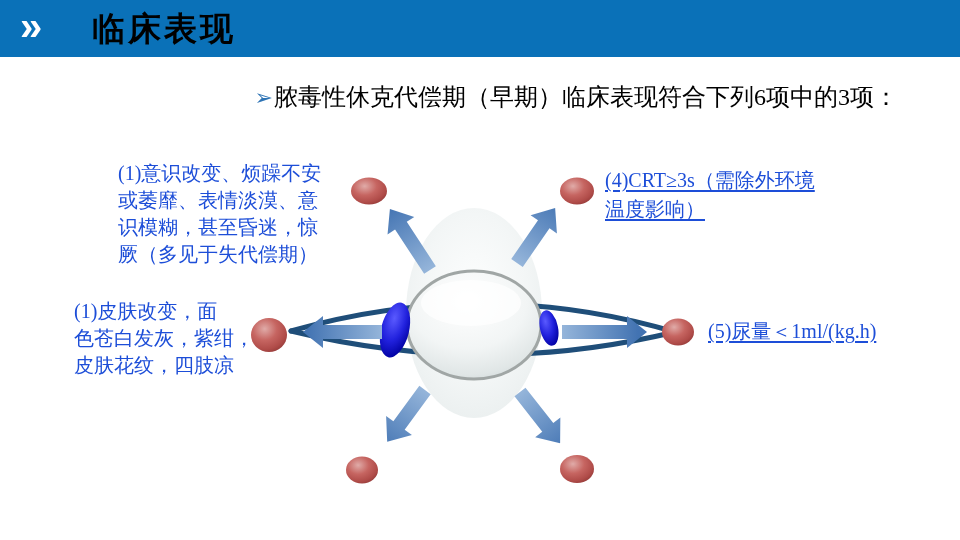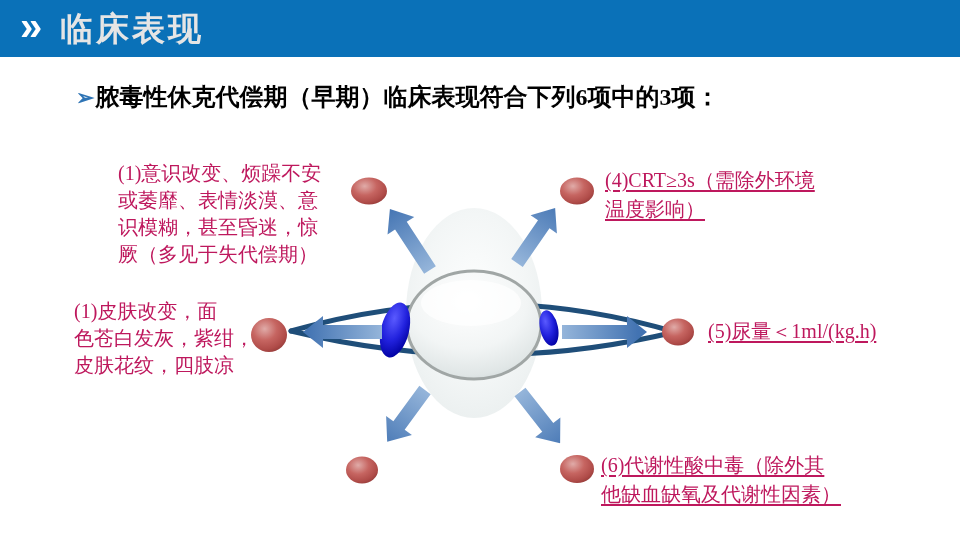--- a/index.html
+++ b/index.html
@@ -8,33 +8,33 @@
     overflow:hidden;font-family:"Liberation Serif",serif;
   }
   .banner{
     position:absolute;left:0;top:0;width:960px;height:57px;background:#0a71b8;
   }
   .banner .chevron{
     position:absolute;left:20px;top:-2px;color:#ffffff;font-size:40px;
     font-weight:bold;font-family:"Liberation Sans",sans-serif;line-height:57px;
   }
   .banner .title{
-    position:absolute;left:60px;top:0;color:#e5e5e5;font-size:33px;
+    position:absolute;left:92px;top:0;color:#000000;font-size:33px;
     font-weight:bold;letter-spacing:3px;line-height:57px;
     font-family:"Liberation Sans",sans-serif;
   }
   .heading{
-    position:absolute;left:76px;top:82px;width:840px;font-size:24px;
-    font-weight:bold;color:#000000;line-height:30px;
+    position:absolute;left:58px;top:82px;width:840px;font-size:24px;
+    font-weight:normal;color:#000000;line-height:30px;text-align:right;
   }
   .heading .bullet{
     color:#2e74b5;font-size:22px;margin-right:1px;
   }
   .label{
-    position:absolute;color:#be185d;font-size:20px;line-height:27px;
+    position:absolute;color:#1d4ed8;font-size:20px;line-height:27px;
     white-space:pre-line;
   }
   .underlined{
     text-decoration:underline;text-underline-offset:3px;line-height:29px;
   }
   #item1{left:118px;top:160px;width:265px;}
   #item2{left:74px;top:298px;width:220px;}
   #item3{left:137px;top:452px;width:235px;}
   #item4{left:605px;top:166px;width:295px;}
   #item5{left:708px;top:317px;width:230px;font-family:Liberation Serif, serif;}
@@ -126,16 +126,14 @@
   <div id="item1" class="label">(1)意识改变、烦躁不安
 或萎靡、表情淡漠、意
 识模糊，甚至昏迷，惊
 厥（多见于失代偿期）</div>
   <div id="item2" class="label">(1)皮肤改变，面
 色苍白发灰，紫绀，
 皮肤花纹，四肢凉</div>
   <div id="item4" class="label underlined">(4)CRT≥3s（需除外环境
 温度影响）</div>
   <div id="item5" class="label underlined">(5)尿量＜1ml/(kg.h)</div>
-  <div id="item6" class="label underlined">(6)代谢性酸中毒（除外其
-他缺血缺氧及代谢性因素）</div>
 
 </div>
 
 </body></html>

